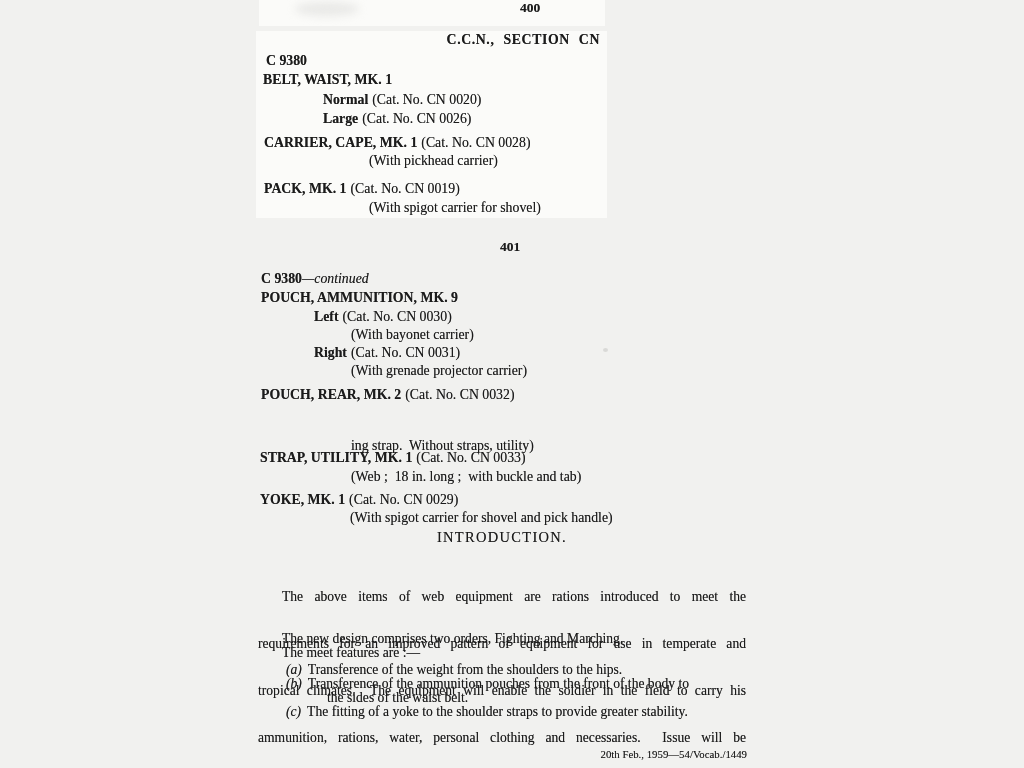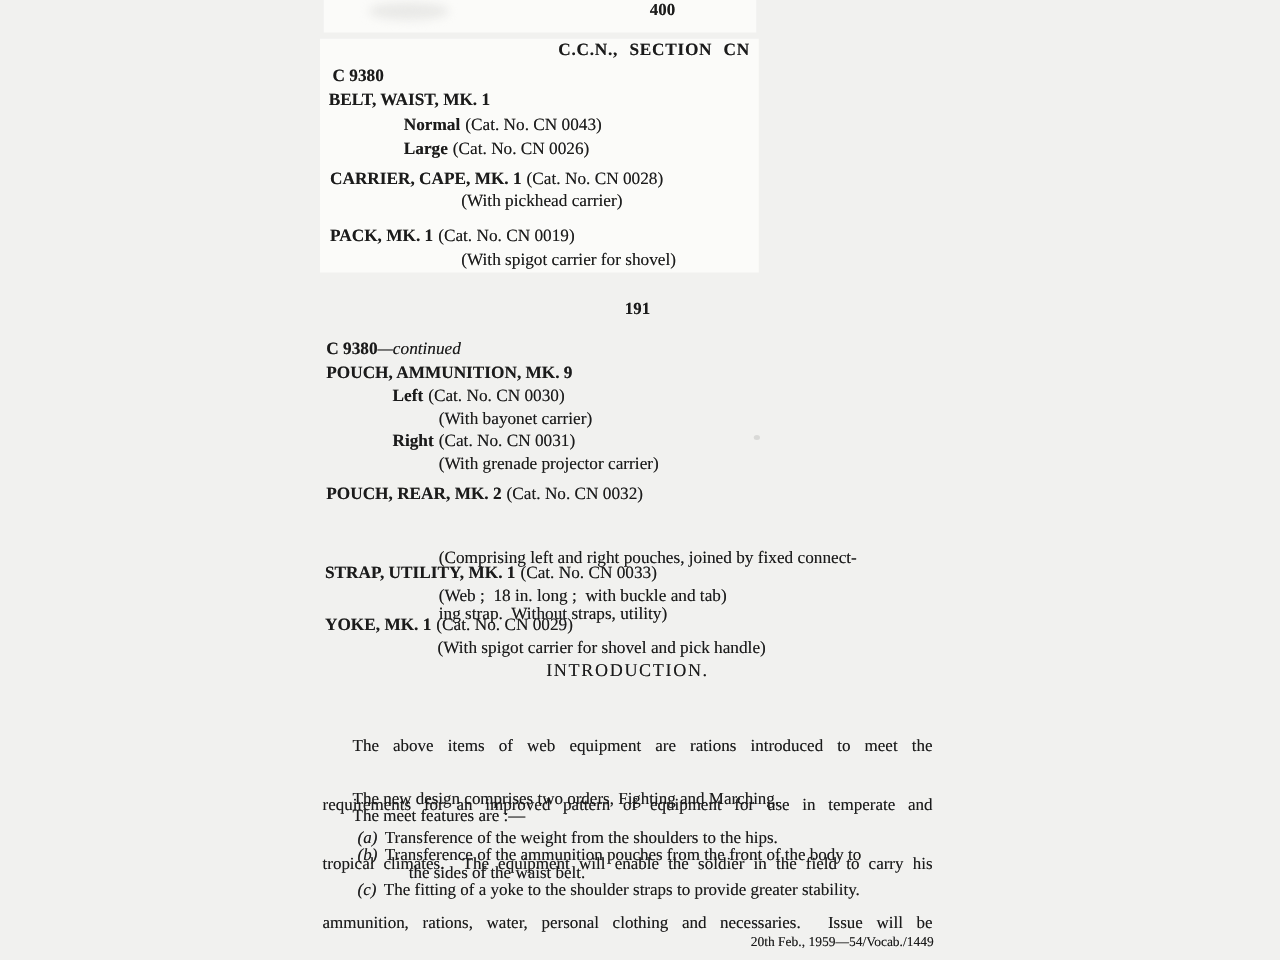--- a/index.html
+++ b/index.html
@@ -36,41 +36,40 @@
   <div class="paper" style="left:259px;top:0;width:346px;height:26px;"></div>
   <div class="paper" style="left:256px;top:31px;width:351px;height:187px;"></div>
   <div class="smudge" style="left:295px;top:2px;width:64px;height:14px;"></div>
   <div class="speck" style="left:603px;top:348px;width:5px;height:4px;"></div>
 
   <div class="t pagenum" style="left:495px;top:0;width:70px;">400</div>
   <div class="t ccn" style="left:258px;top:32px;">C.C.N., SECTION CN</div>
   <div class="t b" style="left:266px;top:53px;">C 9380</div>
 
   <div class="t" style="left:263px;top:72px;"><span class="b">BELT, WAIST, MK. 1</span></div>
-  <div class="t" style="left:323px;top:92px;"><span class="b">Normal</span><span class="gap">(Cat. No. CN 0043)</span></div>
+  <div class="t" style="left:323px;top:92px;"><span class="b">Normal</span><span class="gap">(Cat. No. CN 0020)</span></div>
   <div class="t" style="left:323px;top:111px;"><span class="b">Large</span><span class="gap">(Cat. No. CN 0026)</span></div>
 
   <div class="t" style="left:264px;top:135px;"><span class="b">CARRIER, CAPE, MK. 1</span><span class="gap">(Cat. No. CN 0028)</span></div>
   <div class="t" style="left:369px;top:153px;">(With pickhead carrier)</div>
 
   <div class="t" style="left:264px;top:181px;"><span class="b">PACK, MK. 1</span><span class="gap">(Cat. No. CN 0019)</span></div>
   <div class="t" style="left:369px;top:200px;">(With spigot carrier for shovel)</div>
 
-  <div class="t pagenum" style="left:475px;top:239px;width:70px;">191</div>
+  <div class="t pagenum" style="left:475px;top:239px;width:70px;">401</div>
   <div class="t" style="left:261px;top:271px;"><span class="b">C 9380</span><span class="i">—continued</span></div>
 
   <div class="t" style="left:261px;top:290px;"><span class="b">POUCH, AMMUNITION, MK. 9</span></div>
   <div class="t" style="left:314px;top:309px;"><span class="b">Left</span><span class="gap">(Cat. No. CN 0030)</span></div>
   <div class="t" style="left:351px;top:327px;">(With bayonet carrier)</div>
   <div class="t" style="left:314px;top:345px;"><span class="b">Right</span><span class="gap">(Cat. No. CN 0031)</span></div>
   <div class="t" style="left:351px;top:363px;">(With grenade projector carrier)</div>
 
   <div class="t" style="left:261px;top:387px;"><span class="b">POUCH, REAR, MK. 2</span><span class="gap">(Cat. No. CN 0032)</span></div>
   <div class="t" style="left:351px;top:408px;width:398px;line-height:15px;">
-    <div>(Comprising left and right pouches, joined by fixed connect-</div>
     <div>ing strap.  Without straps, utility)</div>
   </div>
 
   <div class="t" style="left:260px;top:450px;"><span class="b">STRAP, UTILITY, MK. 1</span><span class="gap">(Cat. No. CN 0033)</span></div>
   <div class="t" style="left:351px;top:469px;">(Web ;  18 in. long ;  with buckle and tab)</div>
 
   <div class="t" style="left:260px;top:492px;"><span class="b">YOKE, MK. 1</span><span class="gap">(Cat. No. CN 0029)</span></div>
   <div class="t" style="left:350px;top:510px;">(With spigot carrier for shovel and pick handle)</div>
 
   <div class="t intro-head" style="left:258px;top:529px;">INTRODUCTION.</div>

